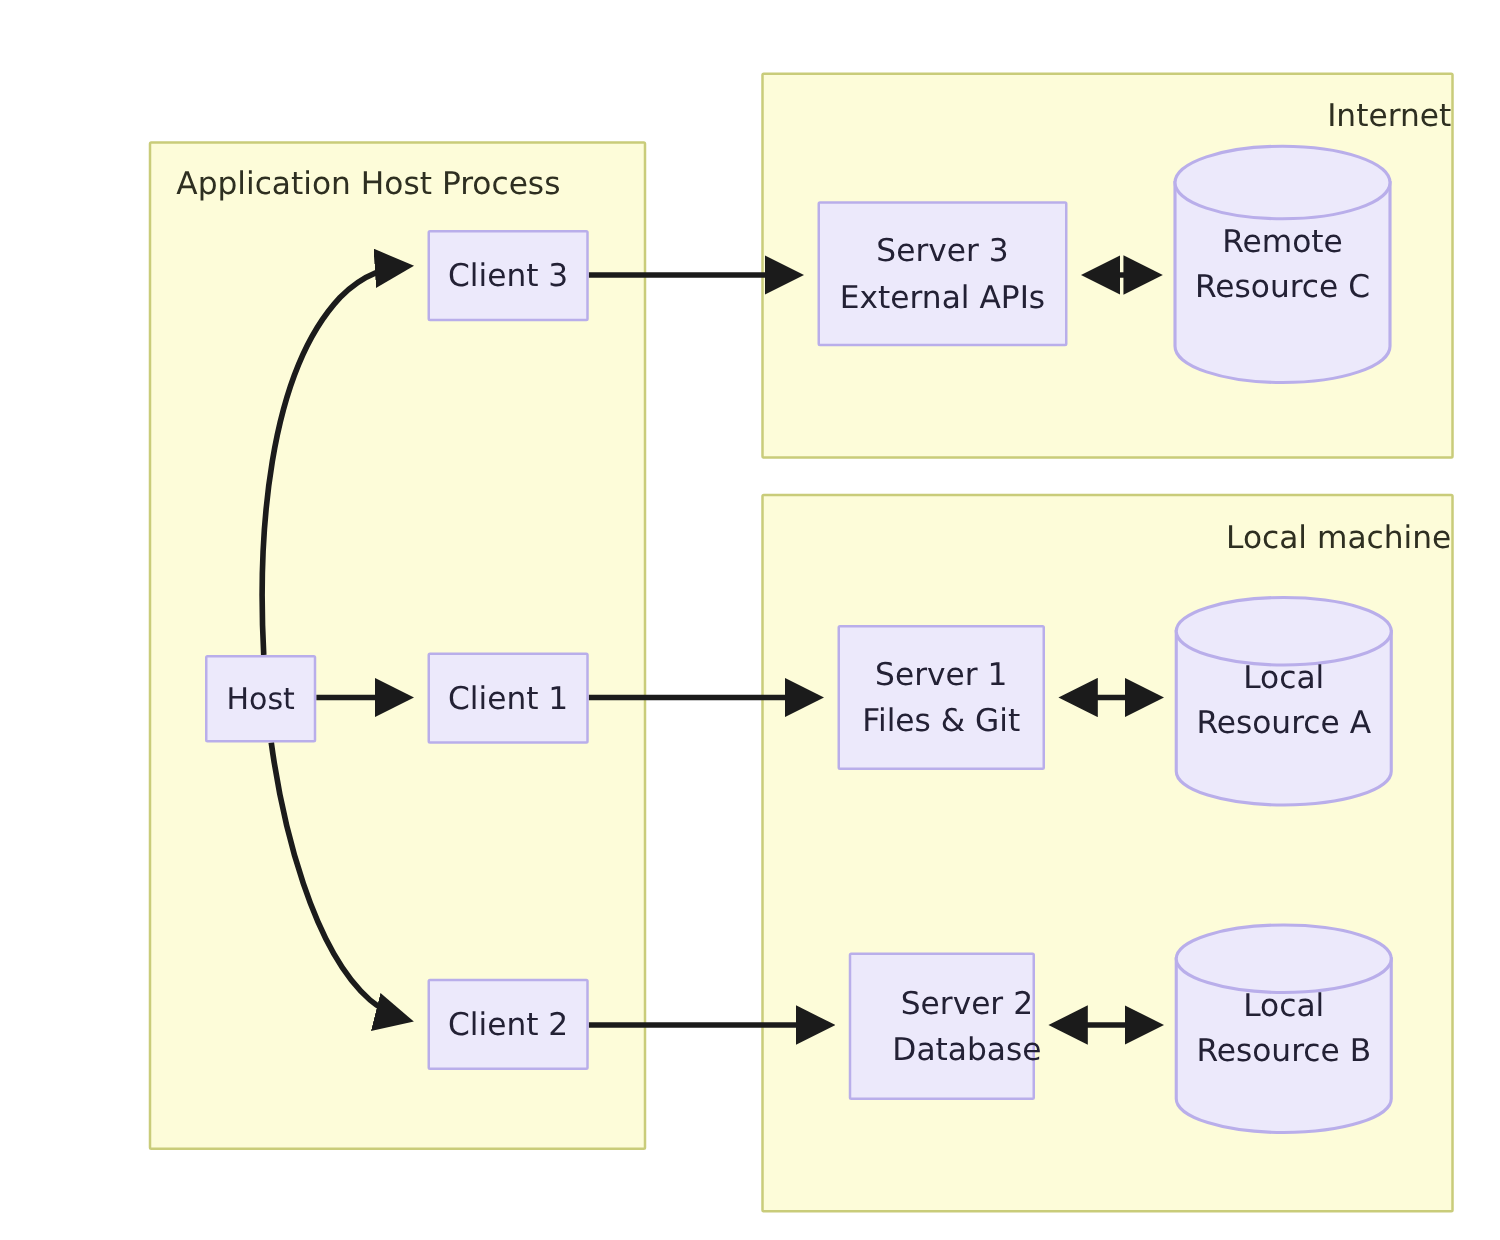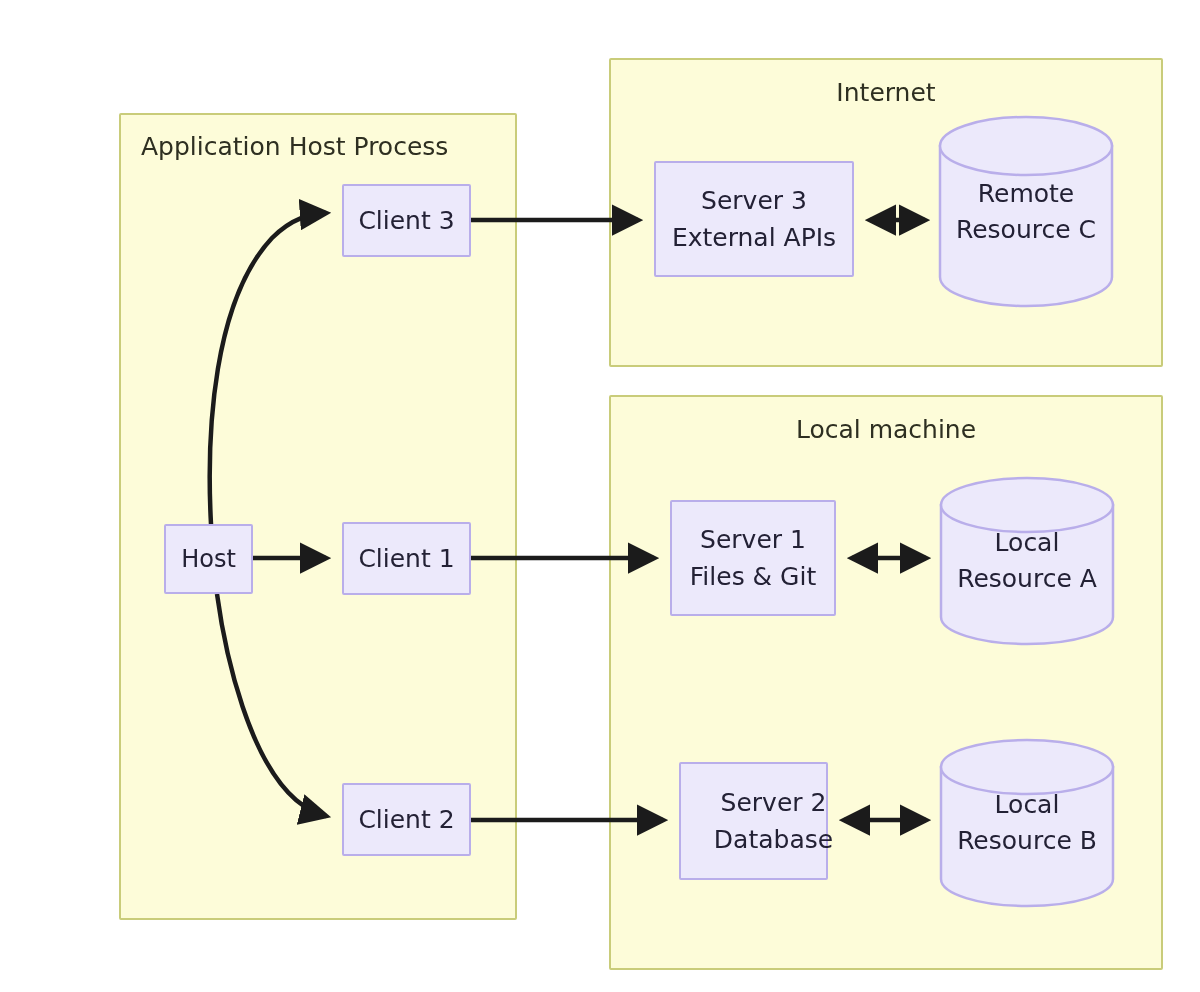--- a/index.html
+++ b/index.html
@@ -31,21 +31,21 @@
     position: absolute;
     box-sizing: border-box;
     background: #fdfcd9;
     border: 2px solid #c9cc7a;
     border-radius: 2px;
   }
   .subgraph-title {
     position: absolute;
     left: 0;
     right: 0;
-    text-align: center;
+    text-align: right;
     font-size: 25px;
     color: #2e2f21;
     font-family: "DejaVu Sans", sans-serif;
     white-space: nowrap;
   }
   #subgraph-host {
     left: 119px;
     top: 113px;
     width: 398px;
     height: 807px;

